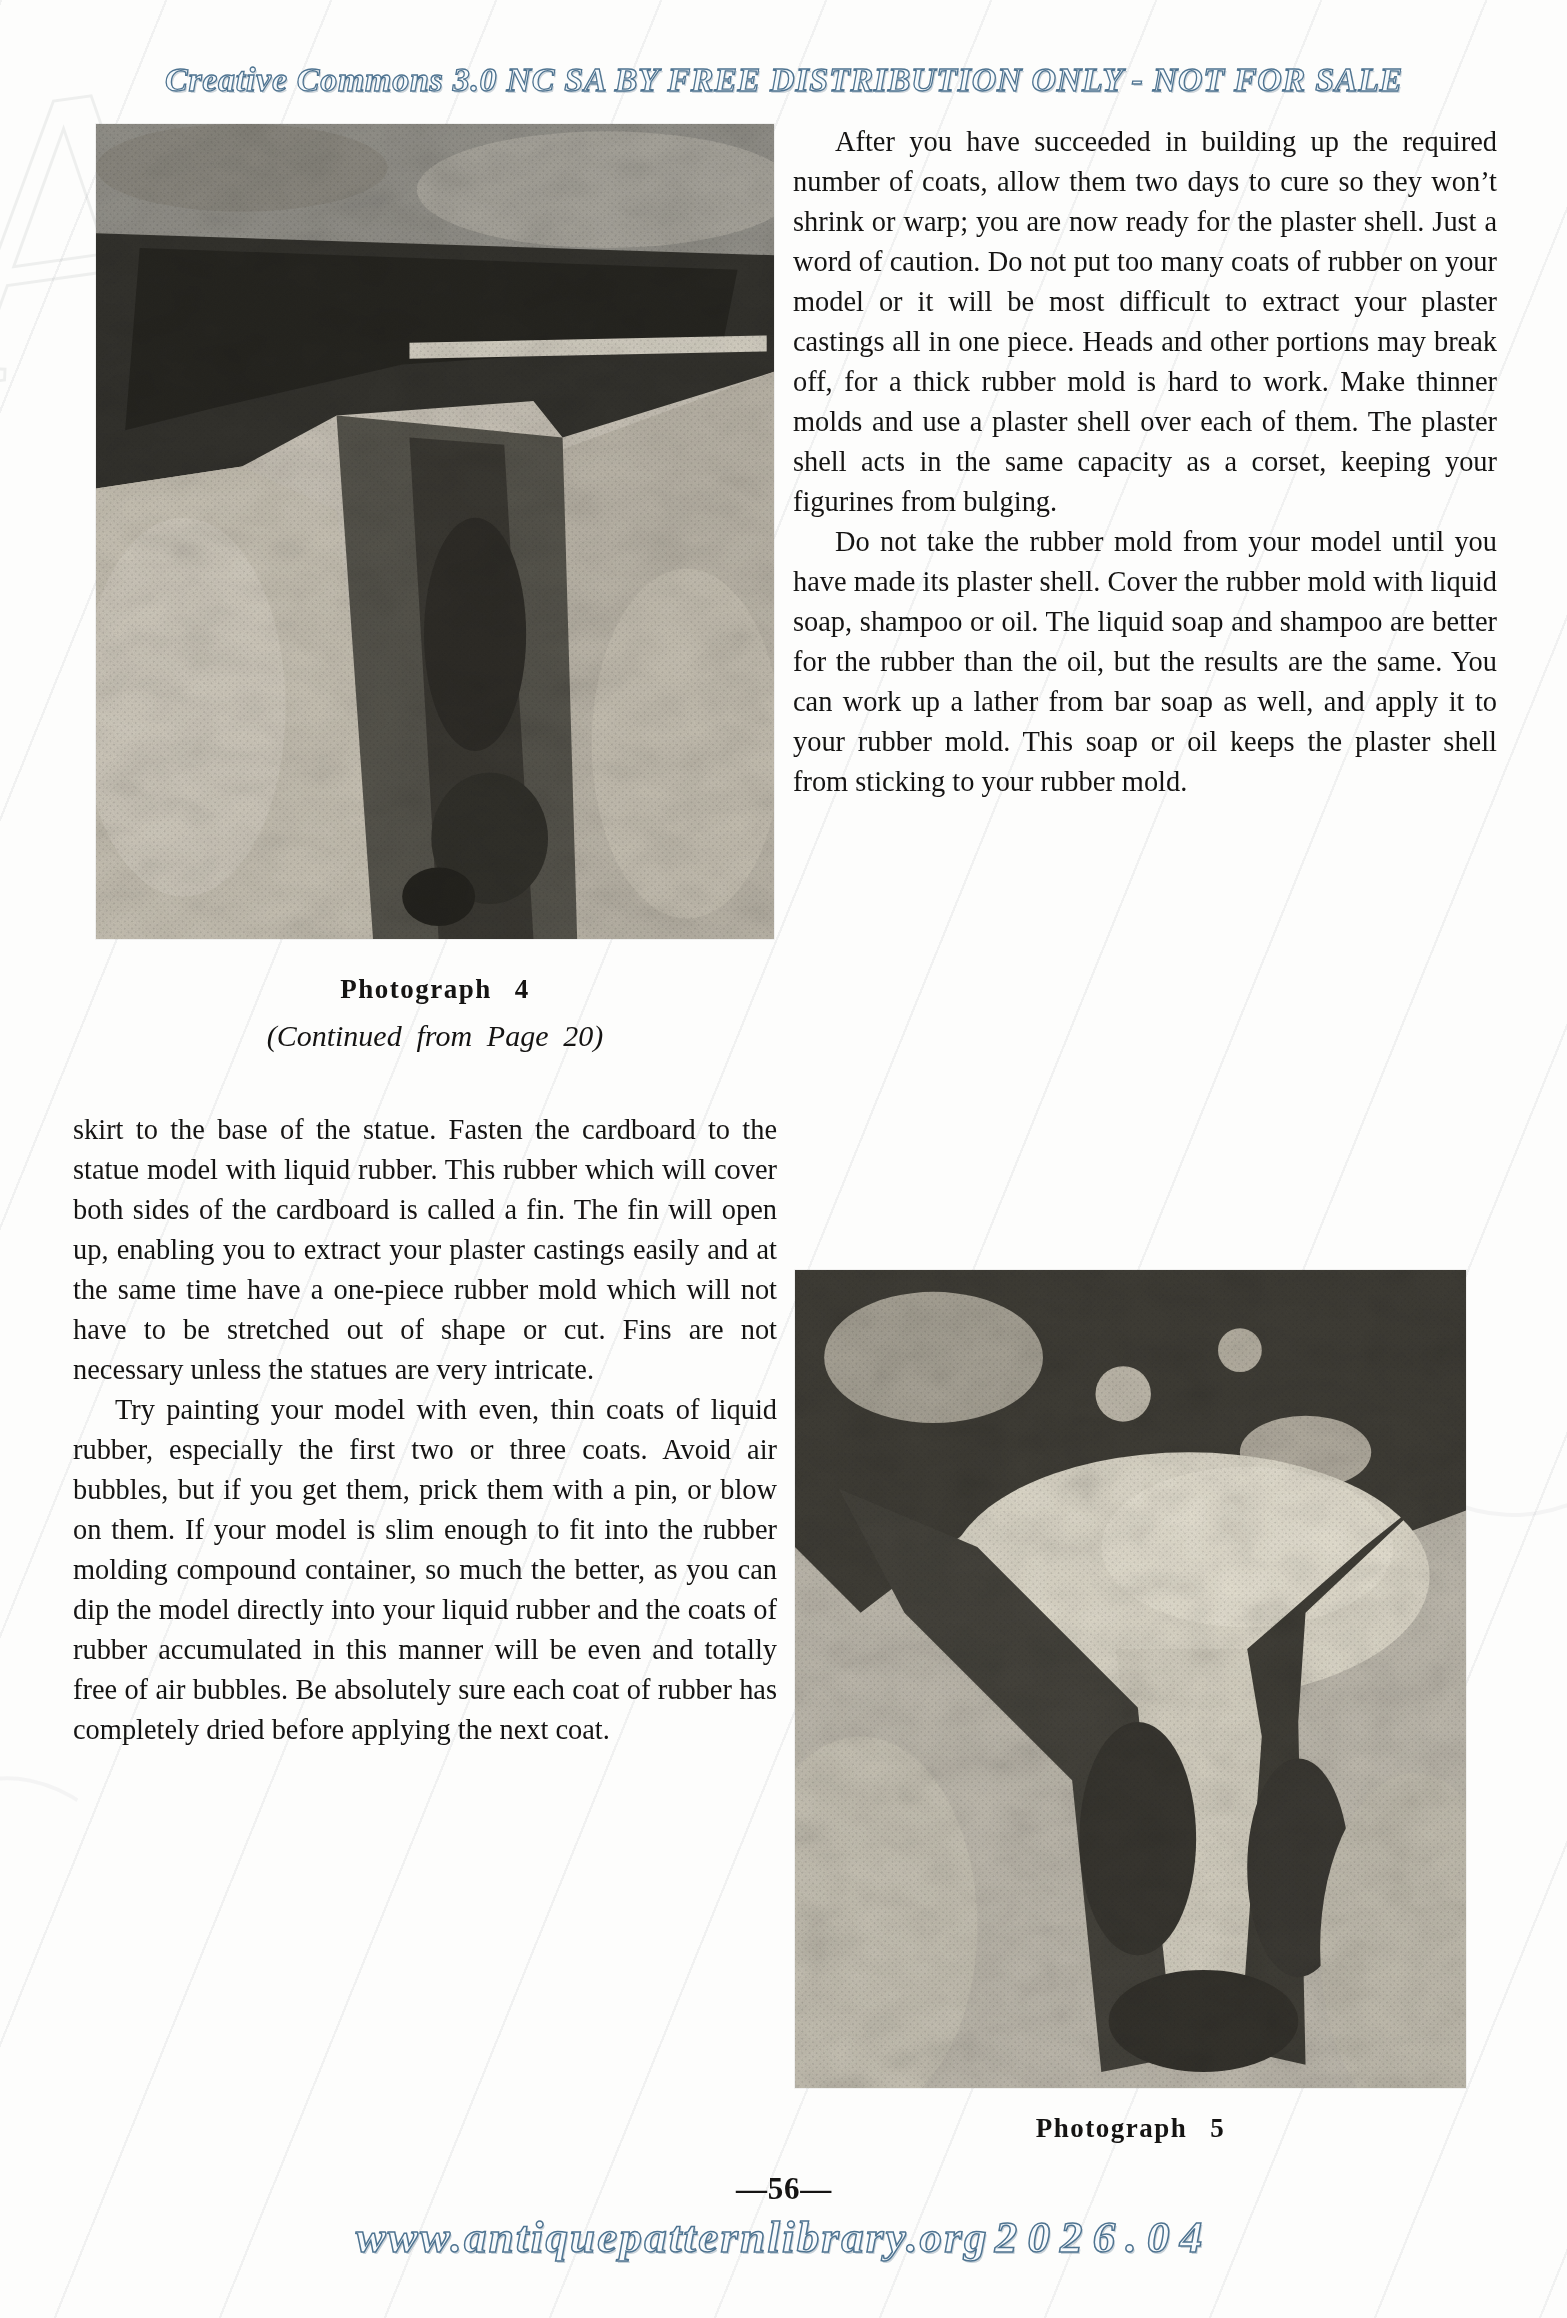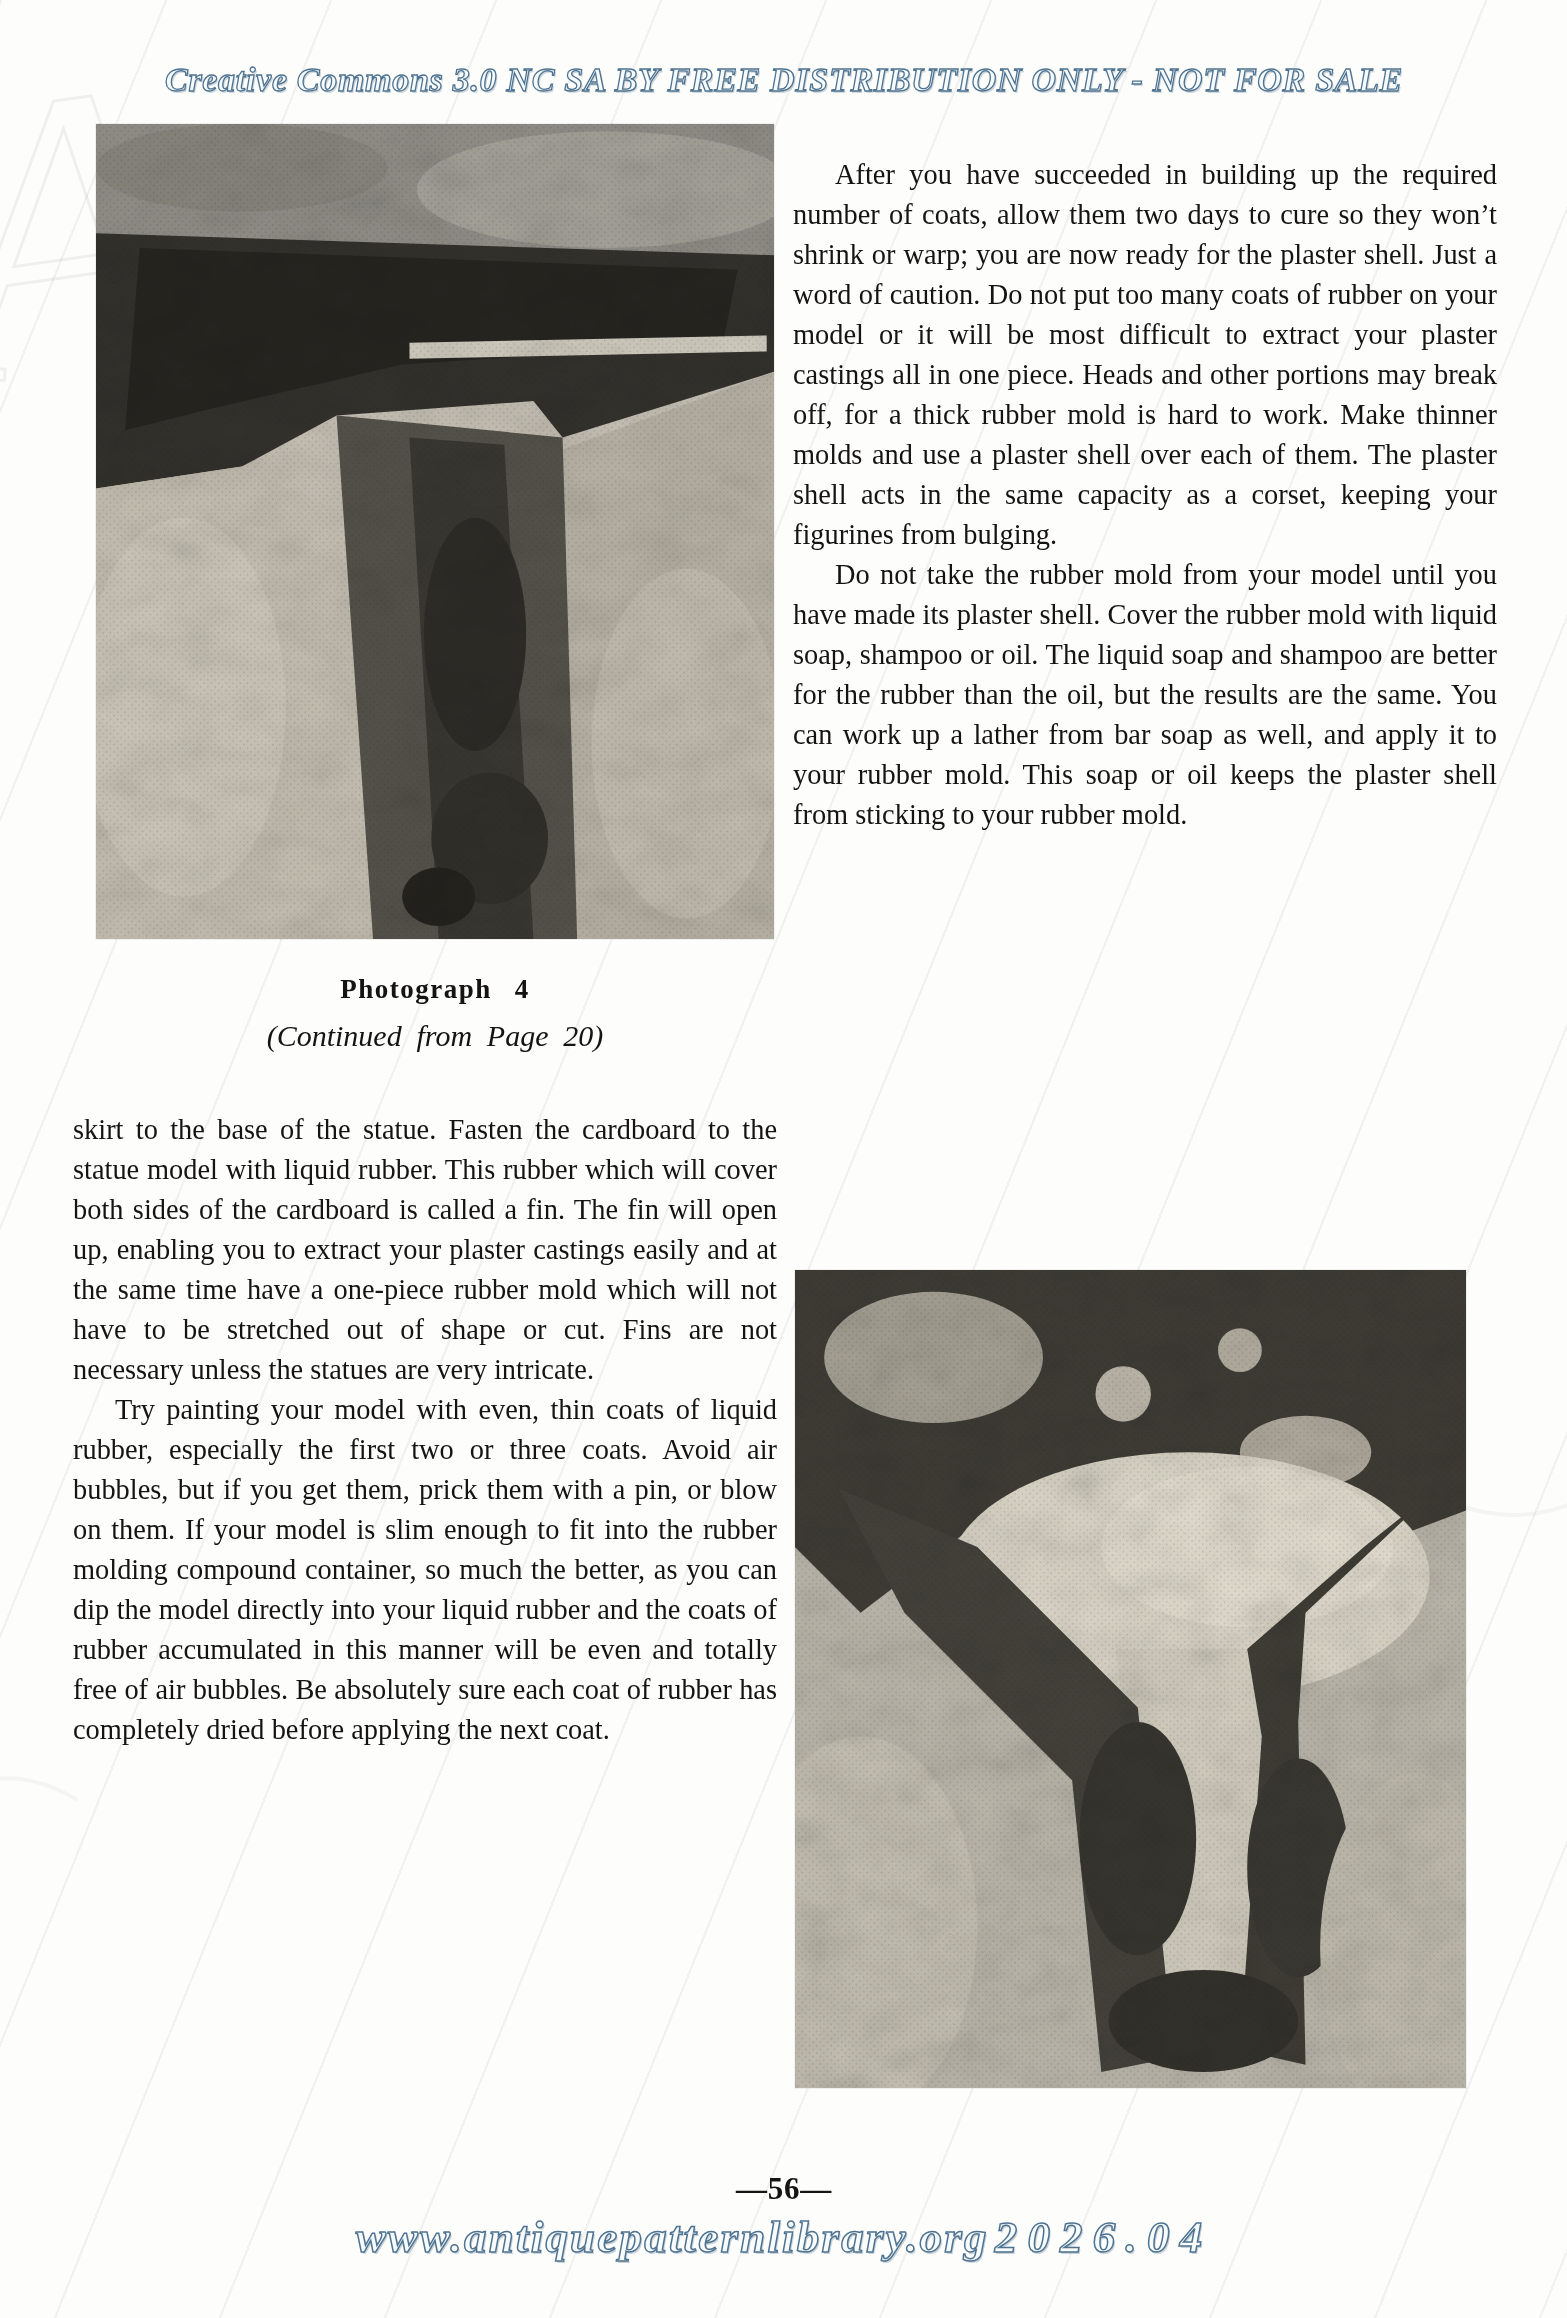--- a/index.html
+++ b/index.html
@@ -132,21 +132,21 @@
 
   <div class="caption" style="left:96px;top:974px;width:678px;">Photograph 4</div>
 
   <div class="subcaption" style="left:96px;top:1019px;width:678px;">(Continued from Page 20)</div>
 
   <div class="col-text" style="left:73px;top:1110px;">
     <p>skirt to the base of the statue.  Fasten the cardboard to the statue model with liquid rubber.  This rubber which will cover both sides of the cardboard is called a fin.  The fin will open up, enabling you to extract your plaster castings easily and at the same time have a one-piece rubber mold which will not have to be stretched out of shape or cut.  Fins are not necessary unless the statues are very intricate.</p>
     <p class="indent">Try painting your model with even, thin coats of liquid rubber, especially the first two or three coats.  Avoid air bubbles, but if you get them, prick them with a pin, or blow on them. If your model is slim enough to fit into the rubber molding compound container, so much the better, as you can dip the model directly into your liquid rubber and the coats of rubber accumulated in this manner will be even and totally free of air bubbles.  Be absolutely sure each coat of rubber has completely dried before applying the next coat.</p>
   </div>
 
-  <div class="col-text" style="left:793px;top:122px;margin-top:33px;">
+  <div class="col-text" style="left:793px;top:122px;">
     <p class="indent">After you have succeeded in building up the required number of coats, allow them two days to cure so they won’t shrink or warp; you are now ready for the plaster shell.  Just a word of caution.  Do not put too many coats of rubber on your model or it will be most difficult to extract your plaster castings all in one piece.  Heads and other portions may break off, for a thick rubber mold is hard to work. Make thinner molds and use a plaster shell over each of them.  The plaster shell acts in the same capacity as a corset, keeping your figurines from bulging.</p>
     <p class="indent">Do not take the rubber mold from your model until you have made its plaster shell.  Cover the rubber mold with liquid soap, shampoo or oil.  The liquid soap and shampoo are better for the rubber than the oil, but the results are the same. You can work up a lather from bar soap as well, and apply it to your rubber mold.  This soap or oil keeps the plaster shell from sticking to your rubber mold.</p>
   </div>
 
   <div class="photo" style="left:795px;top:1270px;width:671px;height:818px;">
     <svg viewBox="0 0 920 1122" preserveAspectRatio="none">
       <defs>
         <filter id="nz2" x="0%" y="0%" width="100%" height="100%">
           <feTurbulence type="fractalNoise" baseFrequency="0.8" numOctaves="2" seed="11"></feTurbulence>
           <feColorMatrix type="saturate" values="0"></feColorMatrix>
@@ -180,20 +180,21 @@
 
       <ellipse cx="90" cy="900" rx="160" ry="260" fill="#c8c3b5"></ellipse>
       <ellipse cx="850" cy="930" rx="130" ry="240" fill="#c3beb0"></ellipse>
 
       <rect width="920" height="1122" filter="url(#blotch2)" opacity="0.32" style="mix-blend-mode:multiply"></rect>
       <rect width="920" height="1122" filter="url(#nz2)" opacity="0.22" style="mix-blend-mode:multiply"></rect>
       <rect width="920" height="1122" fill="url(#ht2)" opacity="0.14"></rect>
     </svg>
   </div>
 
+  <div class="caption" style="left:795px;top:2113px;width:671px;">Photograph 5</div>
 
   <div class="page-number">—56—</div>
 
   <div class="footer-url">
     <span>www.antiquepatternlibrary.org</span><span class="edition">2026.04</span>
   </div>
 
 </div>
 
 

